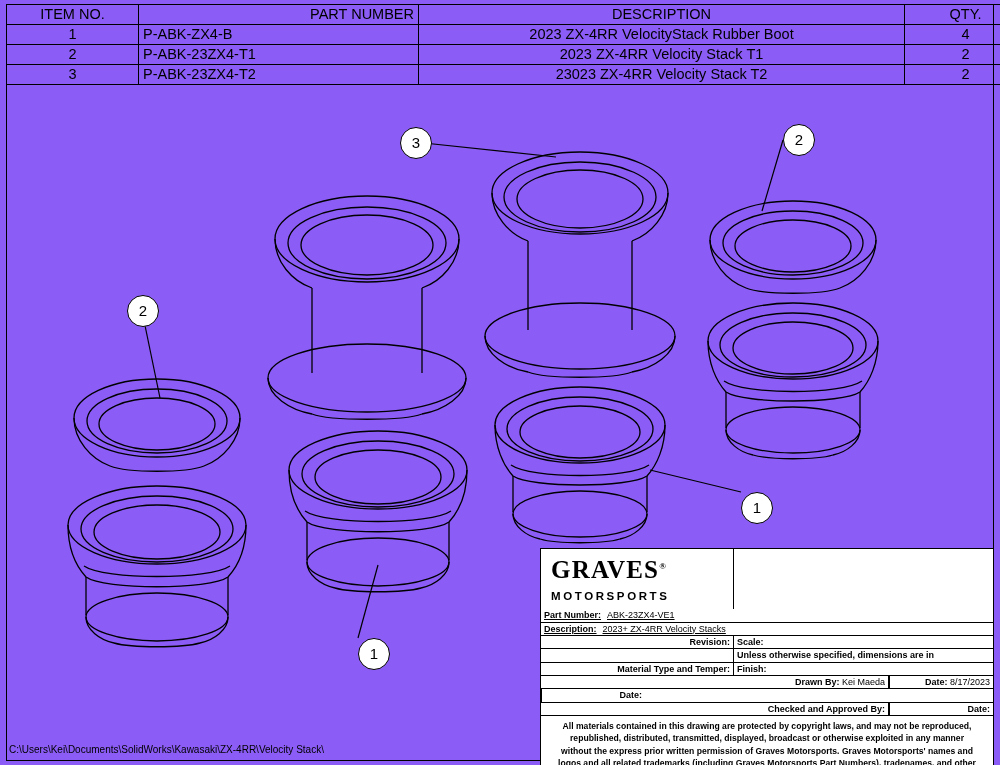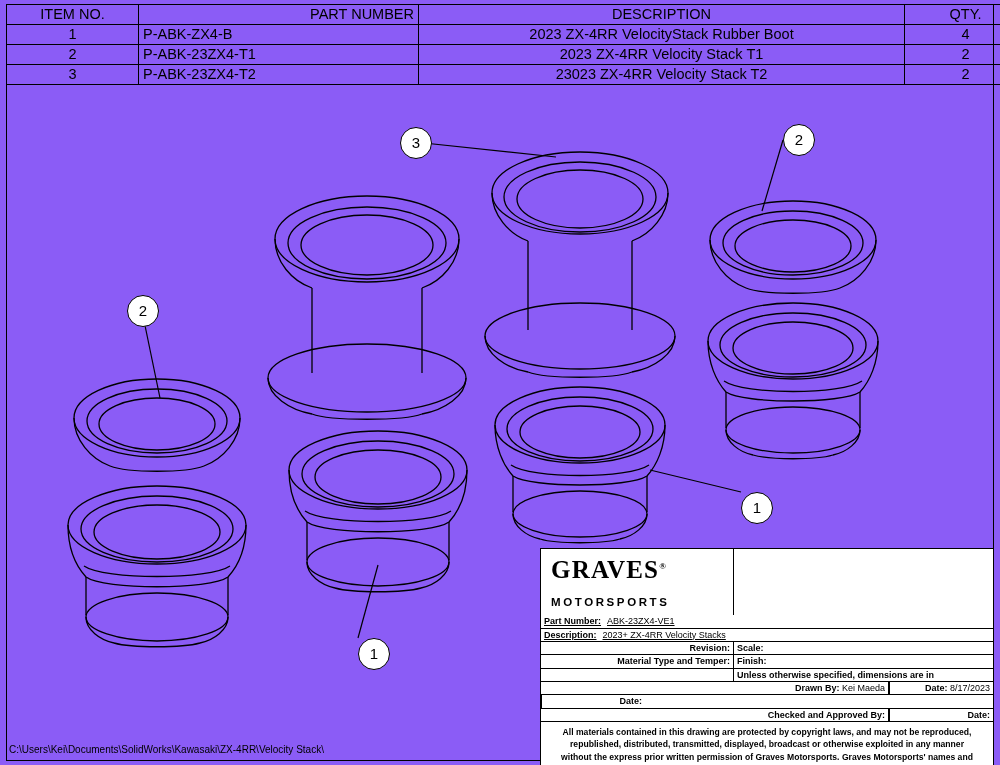--- a/index.html
+++ b/index.html
@@ -100,21 +100,21 @@
   }
   .logo-reg {
     font-size: 9px;
     vertical-align: super;
     font-weight: bold;
   }
   .logo-sub {
     font-size: 11.5px;
     letter-spacing: 2.6px;
     font-weight: bold;
-    margin-top: 14px;
+    margin-top: 8px;
   }
   .tb-idblock { flex: 1; }
   .tb-row { display: flex; text-decoration: underline; }
   .tb-cell { padding: 1px 3px; box-sizing: border-box; }
   .b-b { border-bottom: 1px solid #000; }
   .lbl { font-weight: bold; }
   .val { font-weight: normal; }
   .tb-mid .tb-line { display: flex; border-bottom: 1px solid #000; }
   .tb-half-l { width: 193px; border-right: 1.2px solid #000; box-sizing: border-box; padding: 1px 3px; text-align: right; }
   .tb-half-r { flex: 1; box-sizing: border-box; padding: 1px 3px; }
@@ -327,28 +327,28 @@
         </div>
       </div>
     </div>
 
     <div class="tb-mid">
       <div class="tb-line">
         <div class="tb-half-l"><span class="lbl">Revision:</span> <span class="val"></span></div>
         <div class="tb-half-r"><span class="lbl">Scale:</span> <span class="val"></span></div>
       </div>
       <div class="tb-line">
+        <div class="tb-half-l">&nbsp;</div>
+        <div class="tb-half-r"><span class="lbl">Unless otherwise specified, dimensions are in</span></div>
+      </div>
+      <div class="tb-line">
         <div class="tb-half-l"><span class="lbl">Material Type and Temper:</span> <span class="val"></span></div>
         <div class="tb-half-r"><span class="lbl">Finish:</span> <span class="val"></span></div>
       </div>
       <div class="tb-line">
-        <div class="tb-half-l">&nbsp;</div>
-        <div class="tb-half-r"><span class="lbl">Unless otherwise specified, dimensions are in</span></div>
-      </div>
-      <div class="tb-line">
         <div class="tb-half-l" style="flex:1;width:auto"><span class="lbl">Drawn By:</span> <span class="val">Kei Maeda</span></div>
         <div class="tb-date" style="text-align:right"><span class="lbl">Date:</span> <span class="val">8/17/2023</span></div>
       </div>
       <div class="tb-line">
         <div class="tb-date" style="text-align:right"><span class="lbl">Date:</span> <span class="val"></span></div>
       </div>
       <div class="tb-line">
         <div class="tb-half-l" style="flex:1;width:auto"><span class="lbl">Checked and Approved By:</span> <span class="val"></span></div>
         <div class="tb-date" style="text-align:right"><span class="lbl">Date:</span> <span class="val"></span></div>
       </div>

